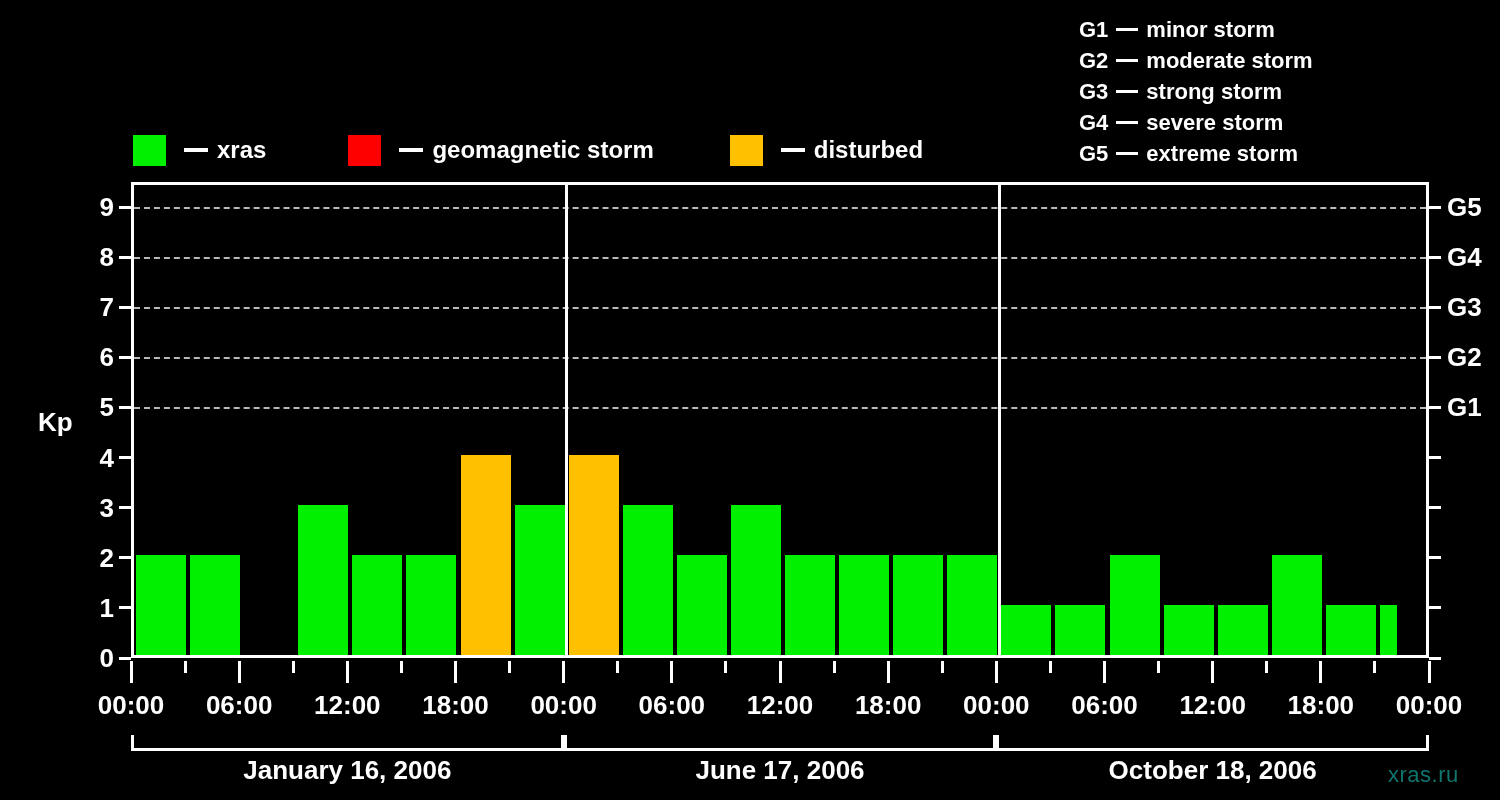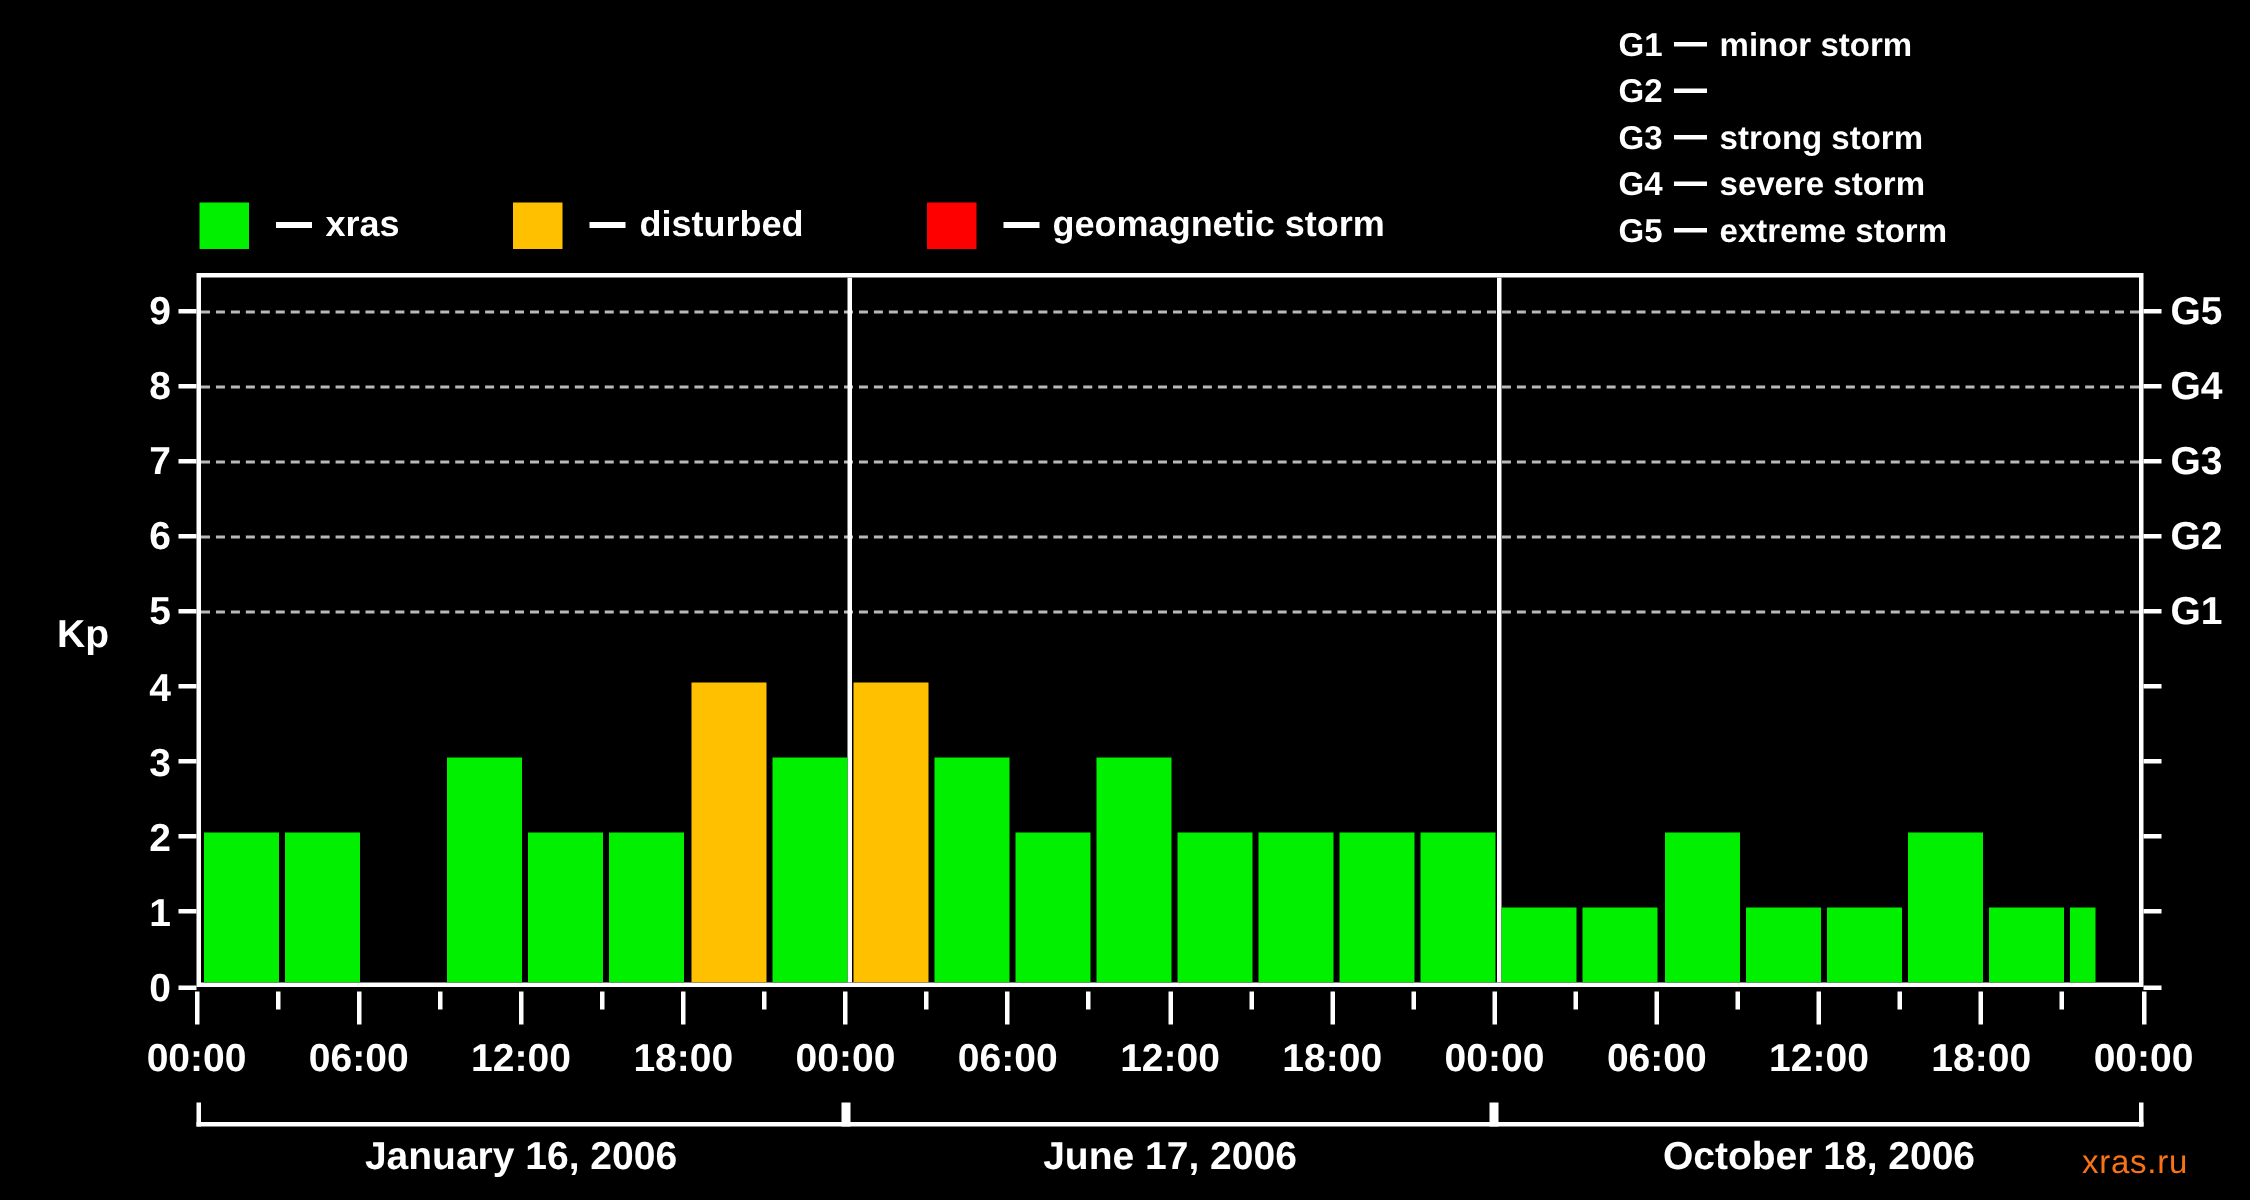--- a/index.html
+++ b/index.html
@@ -103,56 +103,57 @@
     border-left:3px solid #fff;border-right:3px solid #fff;
     border-bottom:3px solid #fff;box-sizing:border-box;
   }
   .day-label{
     position:absolute;top:755px;font-size:26px;font-weight:bold;
     text-align:center;white-space:nowrap;transform:translateX(-50%);
   }
 
   #watermark{
     position:absolute;left:1388px;top:762px;
-    font-size:22px;color:#f97316;font-weight:normal;letter-spacing:.5px;
+    font-size:22px;color:#0f766e;font-weight:normal;letter-spacing:.5px;
   }
 </style>
 </head>
 <body>
 
 <div class="root">
 
 
   <div id="color-legend">
       <div class="legend-entry">
         <span class="legend-swatch" style="background: rgb(0, 240, 0);"></span>
         <span class="legend-dash"></span>
         <span class="legend-text">xras</span>
       </div>
+      <div class="legend-entry" style="margin-left: 82px;">
+        <span class="legend-swatch" style="background: rgb(255, 0, 0);"></span>
+        <span class="legend-dash"></span>
+        <span class="legend-text">geomagnetic storm</span>
+      </div>
       <div class="legend-entry" style="margin-left: 76px;">
         <span class="legend-swatch" style="background: rgb(255, 192, 0);"></span>
         <span class="legend-dash"></span>
         <span class="legend-text">disturbed</span>
       </div>
-      <div class="legend-entry" style="margin-left: 82px;">
-        <span class="legend-swatch" style="background: rgb(255, 0, 0);"></span>
-        <span class="legend-dash"></span>
-        <span class="legend-text">geomagnetic storm</span>
-      </div>
     </div>
 
   <div id="g-legend">
       <div class="g-line">
         <span class="g-code">G1</span>
         <span class="g-dash"></span>
         <span>minor storm</span>
       </div>
       <div class="g-line">
         <span class="g-code">G2</span>
         <span class="g-dash"></span>
+        <span>moderate storm</span>
       </div>
       <div class="g-line">
         <span class="g-code">G3</span>
         <span class="g-dash"></span>
         <span>strong storm</span>
       </div>
       <div class="g-line">
         <span class="g-code">G4</span>
         <span class="g-dash"></span>
         <span>severe storm</span>

